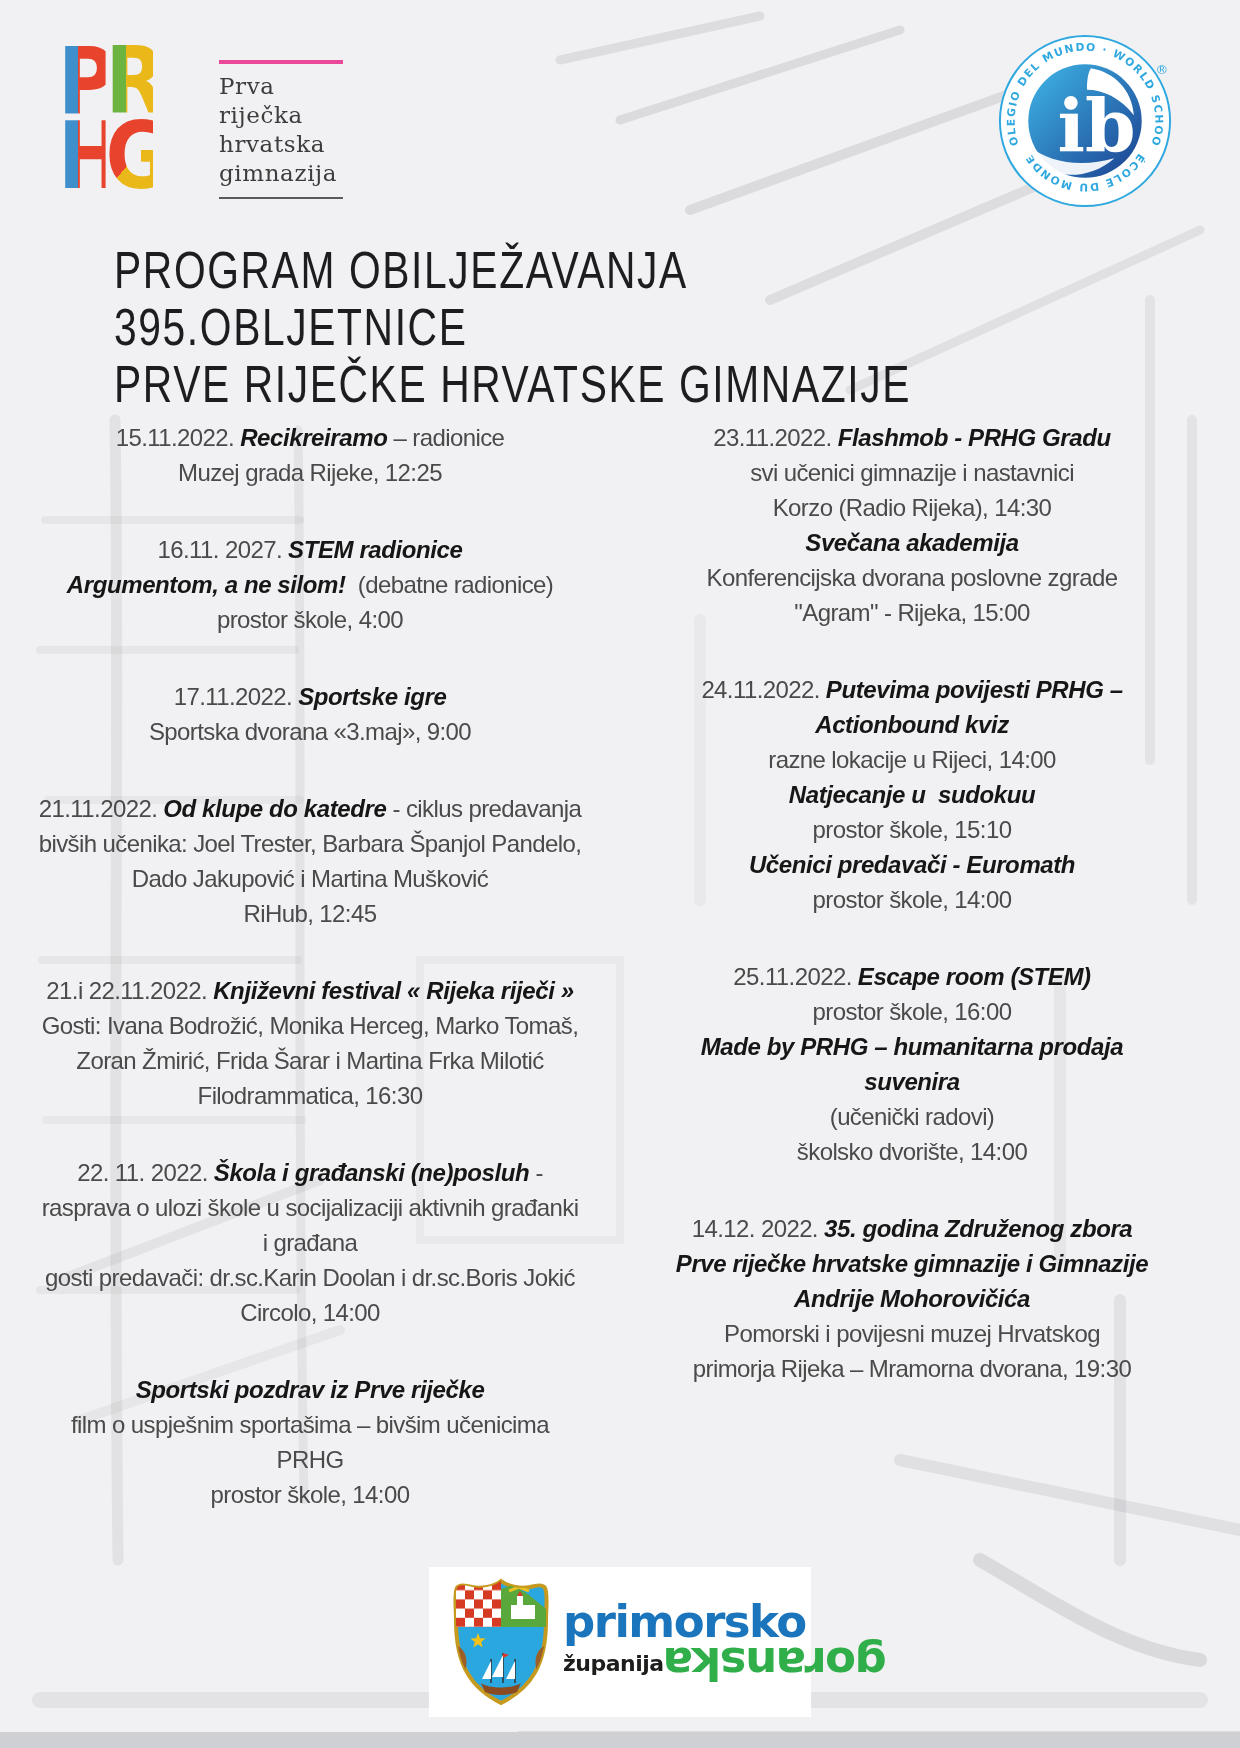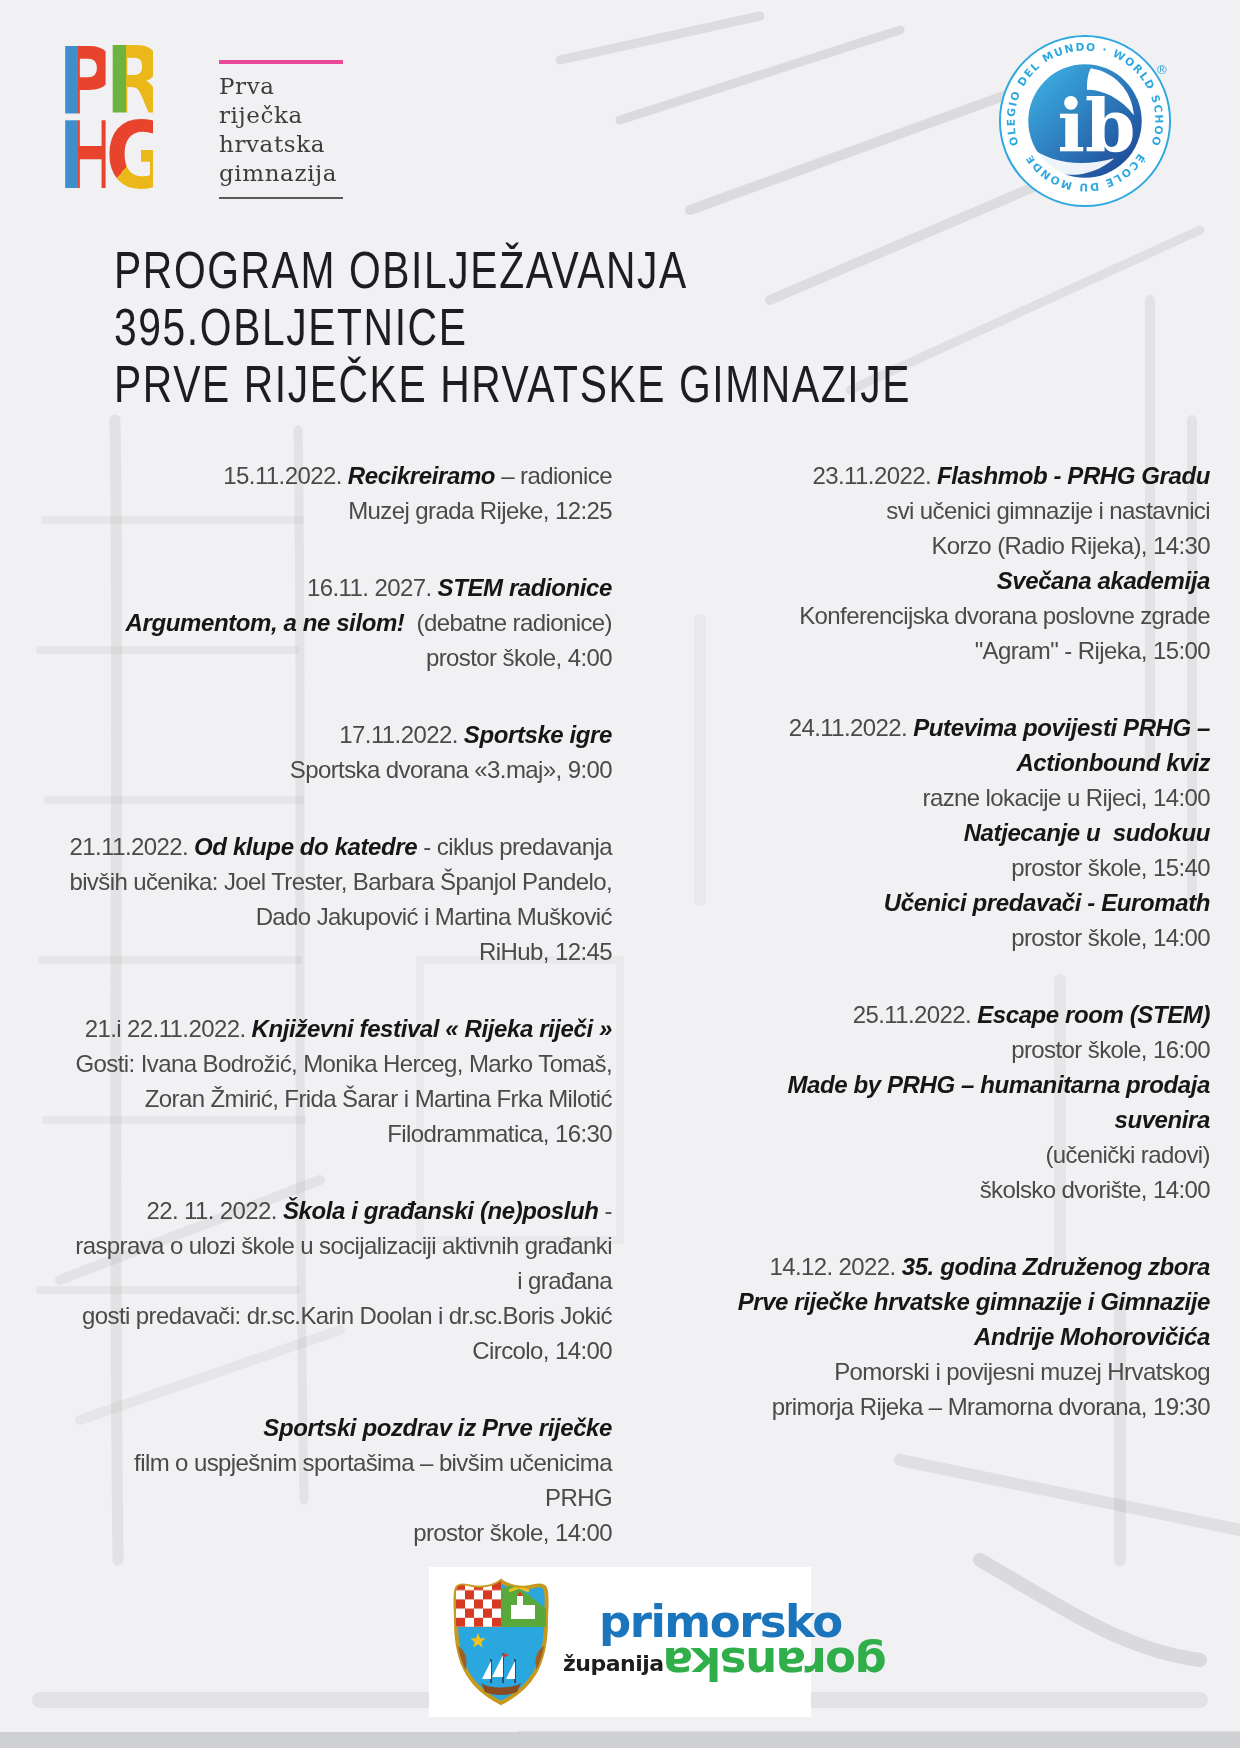--- a/index.html
+++ b/index.html
@@ -25,34 +25,34 @@
 
   
   .ib-logo{position:absolute;left:997px;top:33px;}
 
   
   .title{position:absolute;top:242px;left:0;width:1140px;text-align:left;
          font-size:51px;line-height:57px;letter-spacing:2px;color:#1d1d1f;font-weight:400;}
   .title .tl{transform:scaleX(.8);}
 
   
-  .col{position:absolute;top:458px;font-size:24px;line-height:35px;letter-spacing:-.6px;
-       color:#4a4a4a;text-align:right;}
+  .col{position:absolute;top:420px;font-size:24px;line-height:35px;letter-spacing:-.6px;
+       color:#4a4a4a;text-align:center;}
   .col-left{left:8px;width:604px;}
   .col-right{left:614px;width:596px;}
   .event{margin-bottom:42px;}
   .line{white-space:pre;}
   .b{font-weight:700;font-style:italic;color:#161616;letter-spacing:-.4px;}
 
   
   .pgz{position:absolute;left:429px;top:1567px;width:382px;height:150px;background:#fff;
        display:flex;align-items:center;}
   .pgz-shield{margin-left:22px;flex:none;}
   .pgz-text{margin-left:12px;font-family:"DejaVu Sans",sans-serif;font-weight:700;}
-  .pgz-primorsko{color:#1a75bc;font-size:45px;line-height:42px;letter-spacing:-1.5px;margin-left:36px;}
+  .pgz-primorsko{color:#1a75bc;font-size:45px;line-height:42px;letter-spacing:-1.5px;}
   .pgz-row{display:flex;align-items:center;}
   .pgz-zupanija{color:#1d1d1b;font-size:22px;letter-spacing:-.5px;}
   .pgz-goranska{color:#2fae49;font-size:45px;line-height:40px;letter-spacing:-1.5px;
                 display:inline-block;transform:rotate(180deg);}
 
   .bottom-band{position:absolute;left:0;bottom:0;width:100%;height:16px;background:#cfd0d3;}
 </style>
 </head>
 <body>
 
@@ -177,21 +177,21 @@
         <div class="line"><span>Korzo (Radio Rijeka), 14:30</span></div>
         <div class="line"><span class="b">Svečana akademija</span></div>
         <div class="line"><span>Konferencijska dvorana poslovne zgrade</span></div>
         <div class="line"><span>"Agram" - Rijeka, 15:00</span></div>
       </div>
       <div class="event">
         <div class="line"><span>24.11.2022. </span><span class="b">Putevima povijesti PRHG –</span></div>
         <div class="line"><span class="b">Actionbound kviz</span></div>
         <div class="line"><span>razne lokacije u Rijeci, 14:00</span></div>
         <div class="line"><span class="b">Natjecanje u  sudokuu</span></div>
-        <div class="line"><span>prostor škole, 15:40</span></div>
+        <div class="line"><span>prostor škole, 15:10</span></div>
         <div class="line"><span class="b">Učenici predavači - Euromath</span></div>
         <div class="line"><span>prostor škole, 14:00</span></div>
       </div>
       <div class="event">
         <div class="line"><span>25.11.2022. </span><span class="b">Escape room (STEM)</span></div>
         <div class="line"><span>prostor škole, 16:00</span></div>
         <div class="line"><span class="b">Made by PRHG – humanitarna prodaja</span></div>
         <div class="line"><span class="b">suvenira</span></div>
         <div class="line"><span>(učenički radovi)</span></div>
         <div class="line"><span>školsko dvorište, 14:00</span></div>

